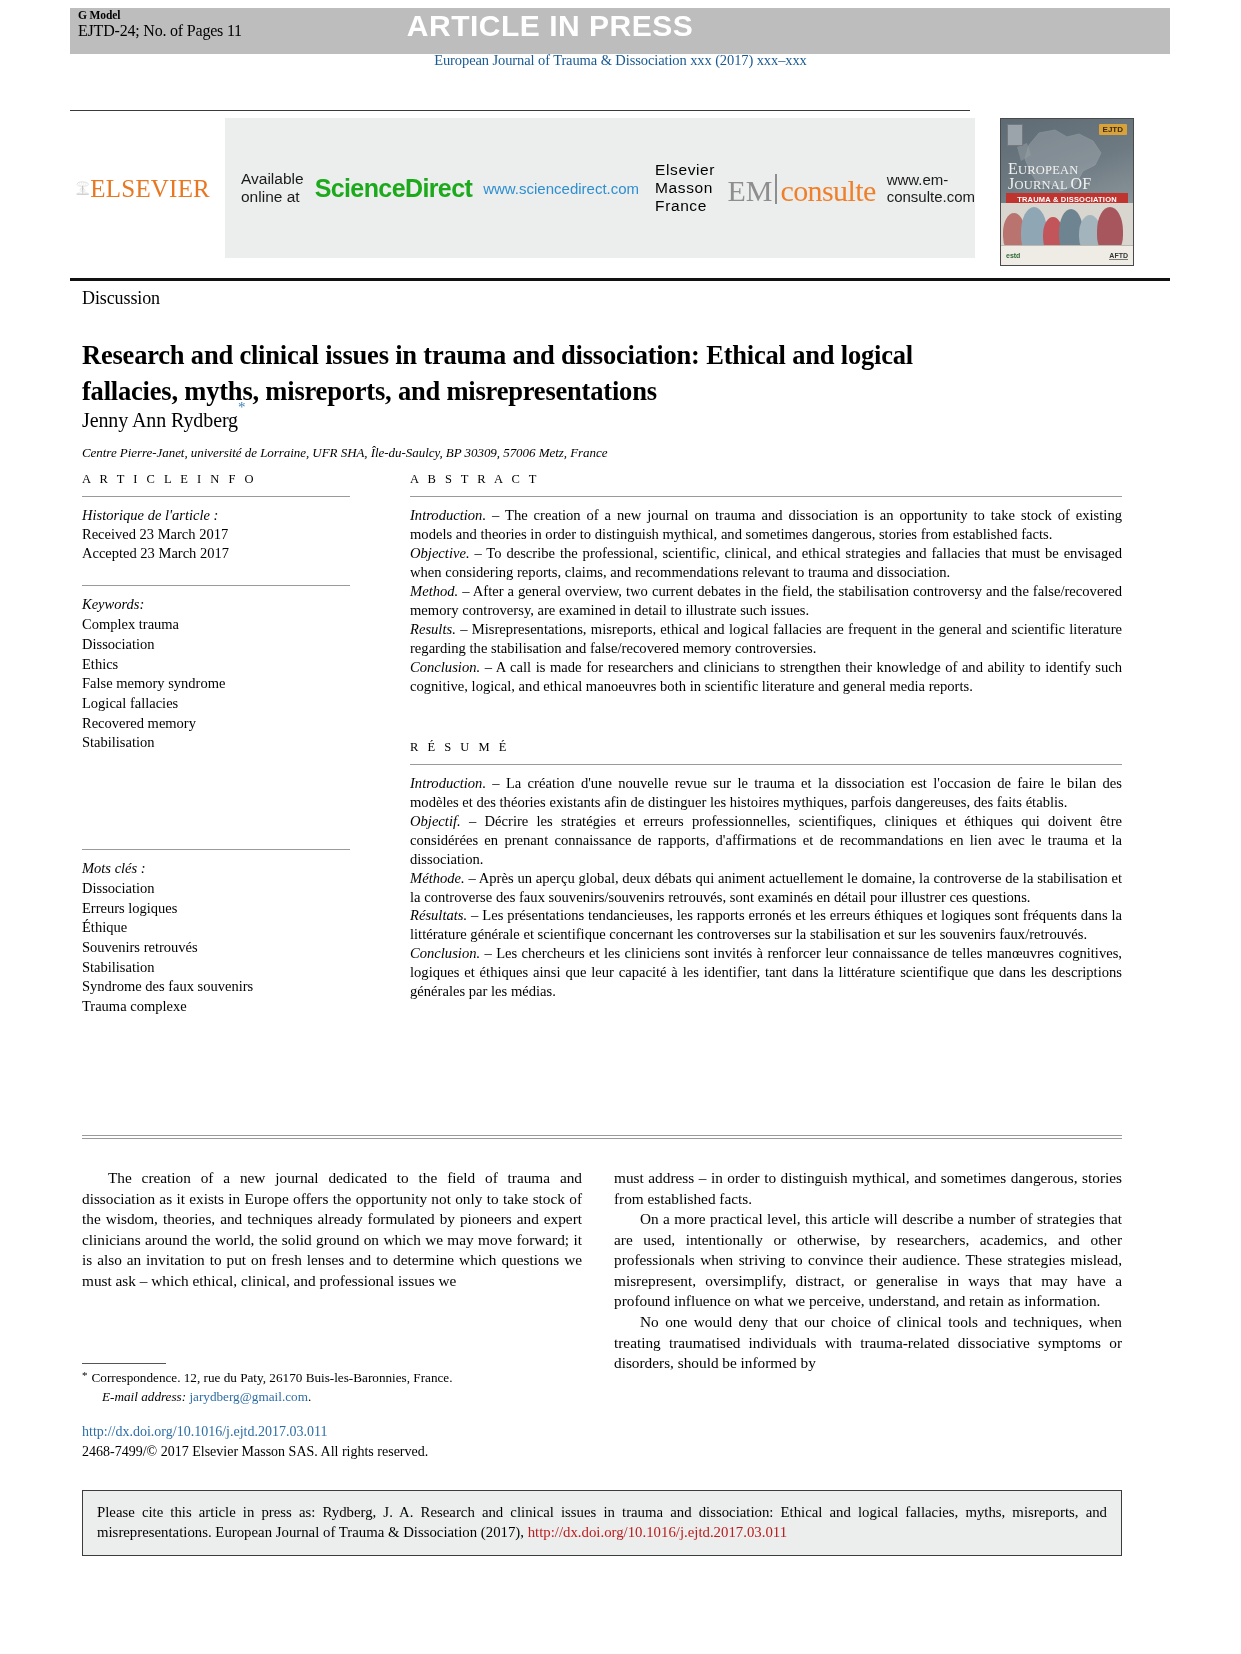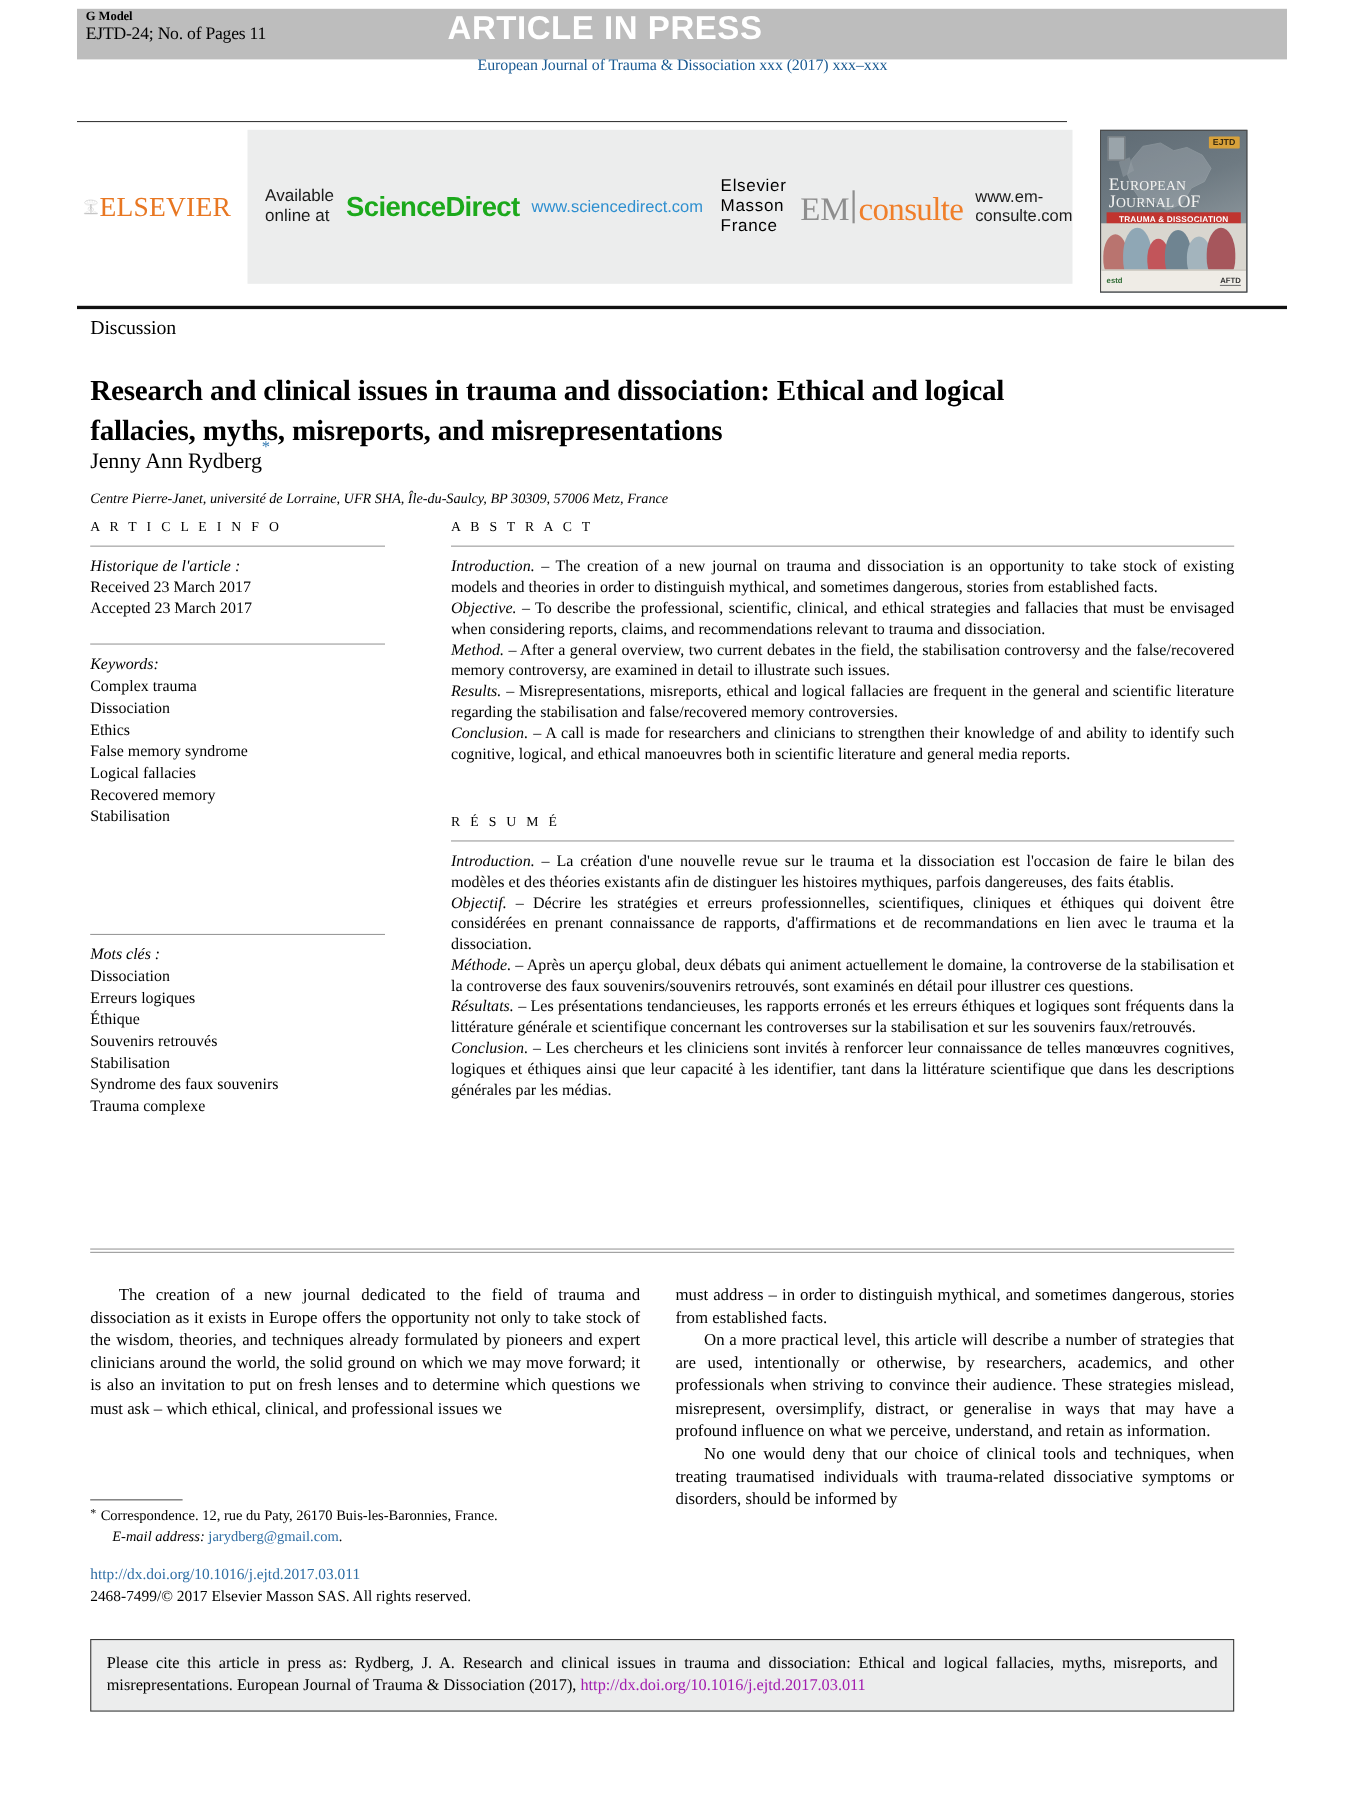--- a/index.html
+++ b/index.html
@@ -369,21 +369,21 @@
     width: 1040px;
     border: 1.4px solid #3c3c3c;
     background: #eceded;
     padding: 11px 14px 12px 14px;
   }
   .cite-text {
     font-size: 14.8px;
     line-height: 1.38;
     text-align: justify;
   }
-  .cite-text .link { color: #a21caf; }
+  .cite-text .link { color: #b91c1c; }
 </style>
 </head>
 <body>
 
 <div class="page">
 
   <div class="top-banner"></div>
   <div class="gmodel-block">
     <div class="gmodel-label">G Model</div>
     <div class="gmodel-id">EJTD-24; No. of Pages 11</div>

